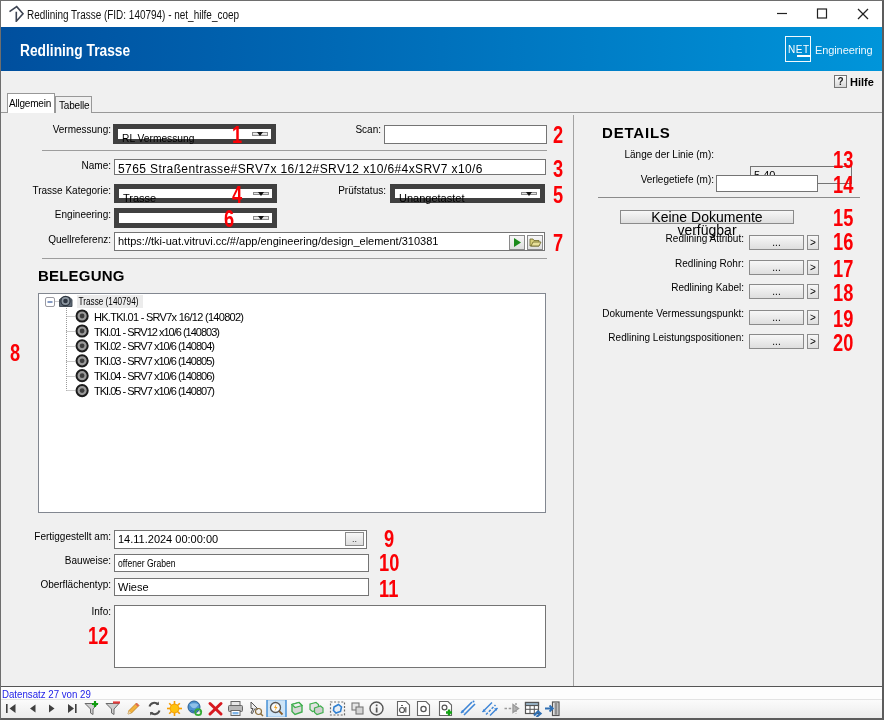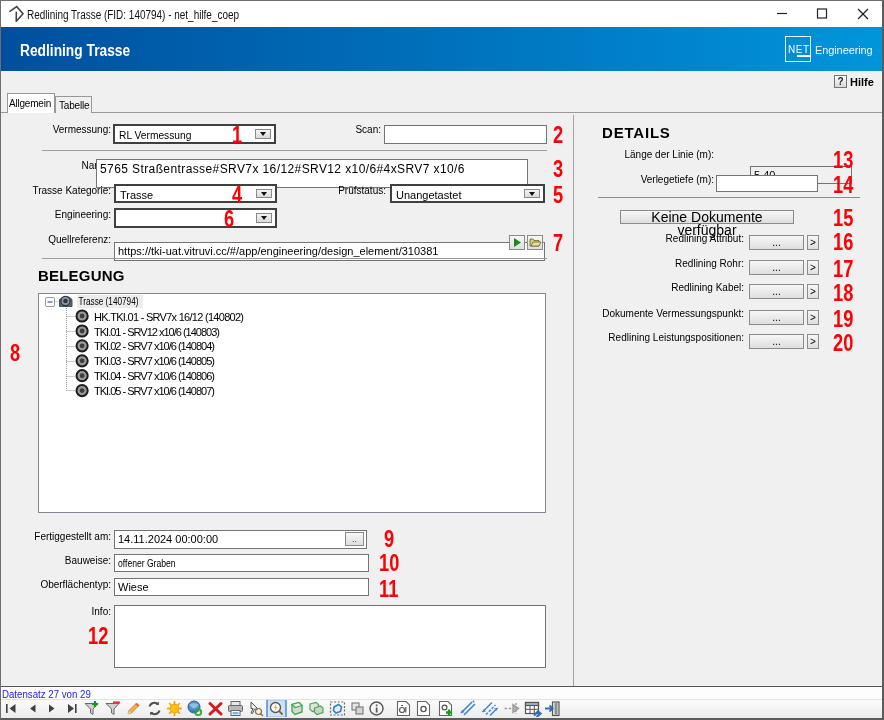--- a/index.html
+++ b/index.html
@@ -3,21 +3,21 @@
 <meta charset="utf-8">
 <style>
 * { margin:0; padding:0; box-sizing:border-box; }
 html,body { width:884px; height:720px; overflow:hidden; }
 body { font-family:"Liberation Sans", sans-serif; background:#f0f0f0; position:relative; }
 .abs { position:absolute; }
 .lblr { position:absolute; font-size:10px; color:#000; white-space:nowrap; text-align:right; }
 .field { position:absolute; background:#fff; border:1px solid #747474; font-size:11px; color:#000; padding:2px 0 0 3px; white-space:nowrap; overflow:hidden; }
 .rednum { position:absolute; color:#fb0005; font-size:24px; line-height:18px; font-weight:bold; transform:scaleX(.76); transform-origin:0 0; font-family:"Liberation Sans",sans-serif; }
 .sep { position:absolute; height:1px; background:#9d9d9d; }
-.combo { position:absolute; background:#fff; border:2px solid #404040; }
+.combo { position:absolute; background:#fff; border:5px solid #404040; }
 .combo .txt { position:absolute; left:4px; top:3px; font-size:11px; }
 .combo .btn { position:absolute; right:3px; top:3px; width:16px; bottom:3px; background:linear-gradient(#f4f4f4,#d9d9d9); border:1px solid #8a8a8a; }
 .combo .btn:after { content:""; position:absolute; left:50%; top:50%; margin:-2px 0 0 -3.5px; border:3.5px solid transparent; border-top:4.5px solid #111; }
 .sbtn { position:absolute; background:linear-gradient(#f7f7f7,#dedede); border:1px solid #8a8a8a; }
 </style>
 </head>
 <body>
 
 <div class="abs" style="left:0;top:0;width:884px;height:720px;border:1px solid #6e6e6e;border-right:2px solid #5c5c5c;border-bottom:2px solid #5c5c5c;z-index:99;pointer-events:none;"></div>
 
@@ -55,40 +55,40 @@
 <div class="lblr" style="left:0;top:124px;width:111px;">Vermessung:</div>
 <div class="combo" style="left:113px;top:124px;width:163px;height:20px;">
     <span class="txt" style="transform:scaleX(.93);transform-origin:0 0;display:inline-block;">RL Vermessung</span>
     <span class="btn"></span>
   </div>
 <div class="lblr" style="left:280px;top:124px;width:101px;">Scan:</div>
 <div class="field" style="left:384px;top:125px;width:163px;height:19px;"></div>
 <div class="sep" style="left:42px;top:150px;width:505px;"></div>
 
 <div class="lblr" style="left:0;top:160px;width:111px;">Name:</div>
-<div class="field" style="left:96px;top:159px;width:432px;height:29px;text-decoration:underline;"><span style="display:inline-block;font-size:12px;letter-spacing:.4px;">5765 Straßentrasse#SRV7x 16/12#SRV12 x10/6#4xSRV7 x10/6</span></div>
+<div class="field" style="left:114px;top:159px;width:432px;height:16px;text-decoration:underline;"><span style="display:inline-block;font-size:12px;letter-spacing:.4px;">5765 Straßentrasse#SRV7x 16/12#SRV12 x10/6#4xSRV7 x10/6</span></div>
 
 <div class="lblr" style="left:0;top:185px;width:111px;">Trasse Kategorie:</div>
 <div class="combo" style="left:114px;top:184px;width:163px;height:19px;">
     <span class="txt">Trasse</span>
     <span class="btn"></span>
   </div>
 <div class="lblr" style="left:280px;top:185px;width:106px;text-align:right;">Prüfstatus:</div>
 <div class="combo" style="left:390px;top:184px;width:155px;height:19px;">
     <span class="txt">Unangetastet</span>
     <span class="btn"></span>
   </div>
 
 <div class="lblr" style="left:0;top:209px;width:111px;">Engineering:</div>
 <div class="combo" style="left:114px;top:208px;width:163px;height:20px;">
     <span class="btn"></span>
   </div>
 
 <div class="lblr" style="left:0;top:234px;width:111px;">Quellreferenz:</div>
-<div class="field" style="left:114px;top:242px;width:431px;height:19px;"><span style="display:inline-block;">https://tki-uat.vitruvi.cc/#/app/engineering/design_element/310381</span></div>
+<div class="field" style="left:114px;top:232px;width:431px;height:19px;"><span style="display:inline-block;">https://tki-uat.vitruvi.cc/#/app/engineering/design_element/310381</span></div>
 <div class="sbtn" style="left:509px;top:235px;width:16px;height:15px;"></div>
 <svg class="abs" style="left:512px;top:237px;" width="11" height="11" viewBox="0 0 11 11">
     <path d="M2 1 L9 5.5 L2 10 Z" fill="#1b8a1b"></path>
   </svg>
 <div class="sbtn" style="left:527px;top:235px;width:16px;height:15px;"></div>
 <svg class="abs" style="left:529px;top:237px;" width="13" height="11" viewBox="0 0 13 11">
     <path d="M1 9 L1 2 L4 2 L5 3.5 L10 3.5 L10 9 Z" fill="#d8cf7a" stroke="#6b6426" stroke-width=".8"></path>
     <path d="M2 9 L4 5 L12 5 L10 9 Z" fill="#e8e09a" stroke="#6b6426" stroke-width=".8"></path>
   </svg>
 <div class="sep" style="left:42px;top:258px;width:505px;"></div>

